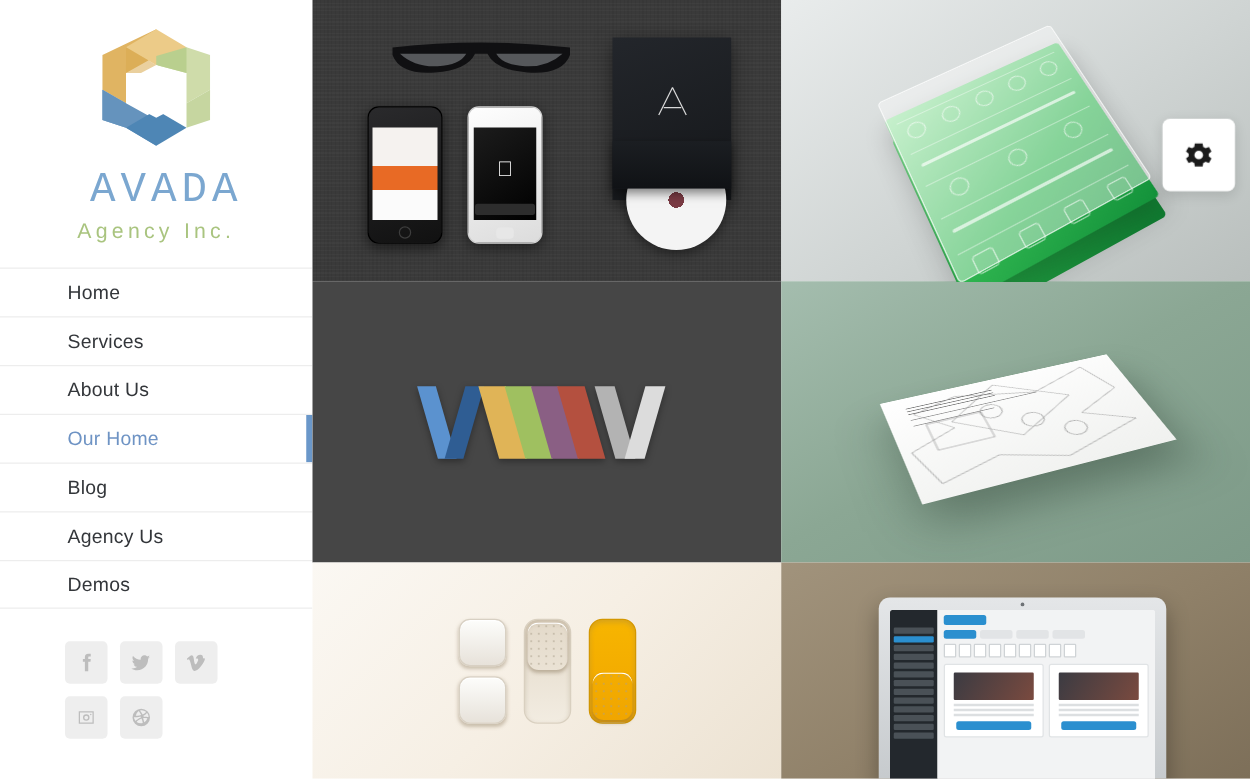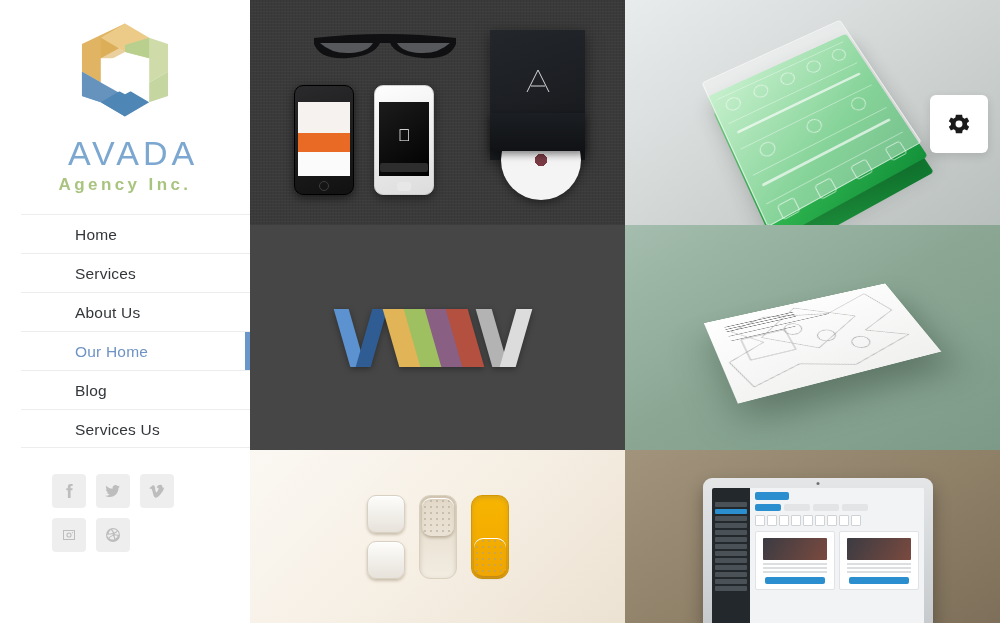--- a/index.html
+++ b/index.html
@@ -14,29 +14,29 @@
   
   .sidebar {
     width:250px; height:623px; background:#ffffff;
     flex:0 0 250px; position:relative; overflow:hidden;
   }
   .brand { padding:18px 0 0 0; text-align:center; }
   .logo-mark { width:108px; height:104px; margin:0 auto; display:block; }
   .brand-name {
     margin-top:14px;
     font-size:34px; letter-spacing:4px; color:#7ba7d0;
-    font-weight:400; line-height:1; font-family:Liberation Sans, sans-serif;padding-left:16px;
+    font-weight:400; line-height:1; font-family:Liberation Mono, monospace;padding-left:16px;
   }
   .brand-sub {
     margin-top:6px;
     font-size:17px; letter-spacing:3.4px; color:#a9c47f;
-    font-weight:700; line-height:1;
-  }
-
-  .nav { margin-top:21px;padding-left:21px; }
+    font-weight:400; line-height:1;
+  }
+
+  .nav { margin-top:21px; }
   .nav-item {
     position:relative;
     height:39px; line-height:39px;
     border-top:1px solid #ededed;
     padding-left:54px;
     font-size:15.5px; color:#33363a; font-weight:400;
     letter-spacing:.2px;
     cursor:pointer; background:#fff;
   }
   .nav-item:last-of-type { border-bottom:1px solid #ededed; }
@@ -282,21 +282,24 @@
         <span>About Us</span>
       </div>
       <div class="nav-item active">
         <span>Our Home</span>
         <span class="active-bar"></span>
       </div>
       <div class="nav-item">
         <span>Blog</span>
       </div>
       <div class="nav-item">
-        <span>Services Us</span>
+        <span>Agency Us</span>
+      </div>
+      <div class="nav-item">
+        <span>Demos</span>
       </div>
     </nav>
 
     <div class="socials">
       <div class="social-row">
         <div class="social-btn">
           <svg width="16" height="16" viewBox="0 0 16 16">
               <path d="M9.6 5.2V3.9c0-.5.1-.8.9-.8h1.1V1h-1.8c-2.2 0-2.9 1-2.9 2.8v1.4H5.3v2.1h1.6V15h2.7V7.3h1.8l.2-2.1H9.6z"></path>
             </svg>
         </div>

